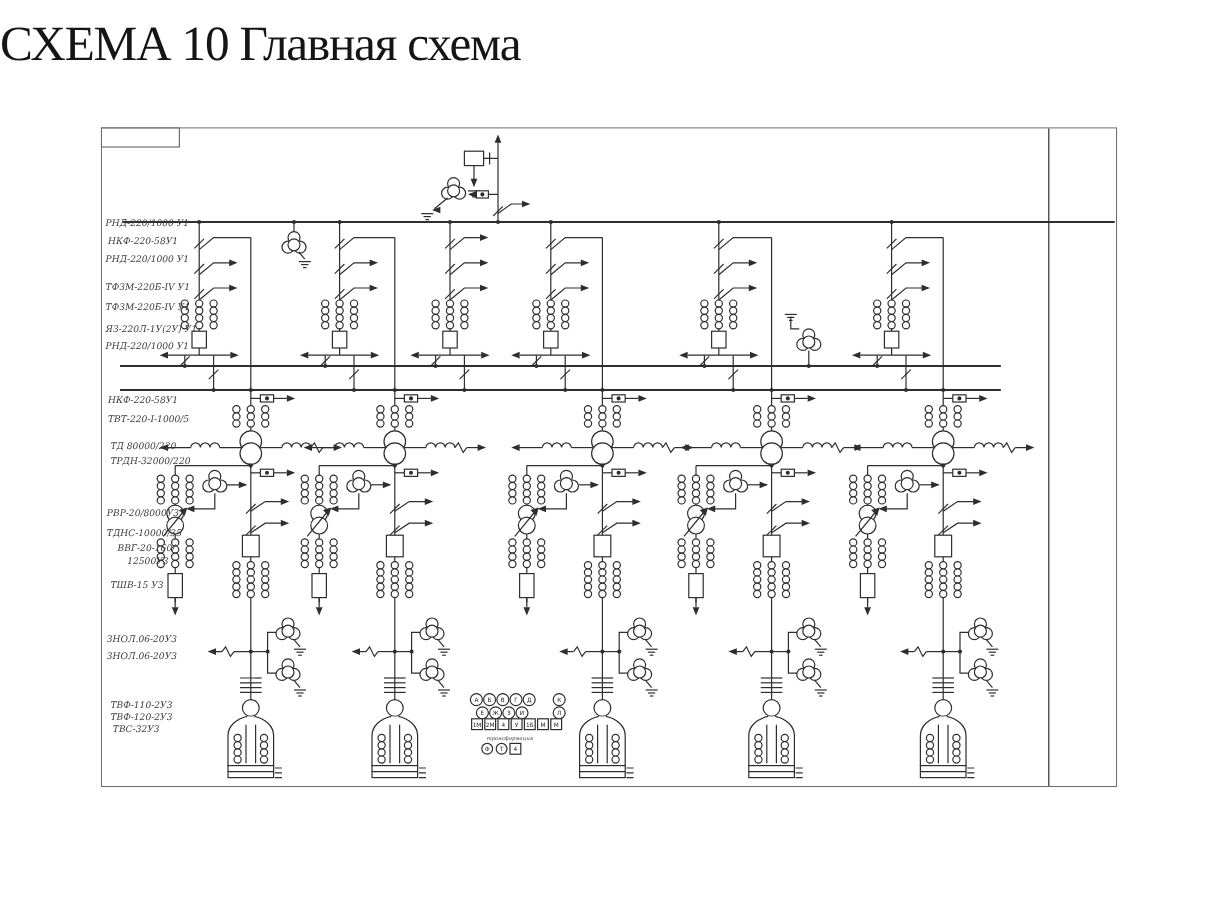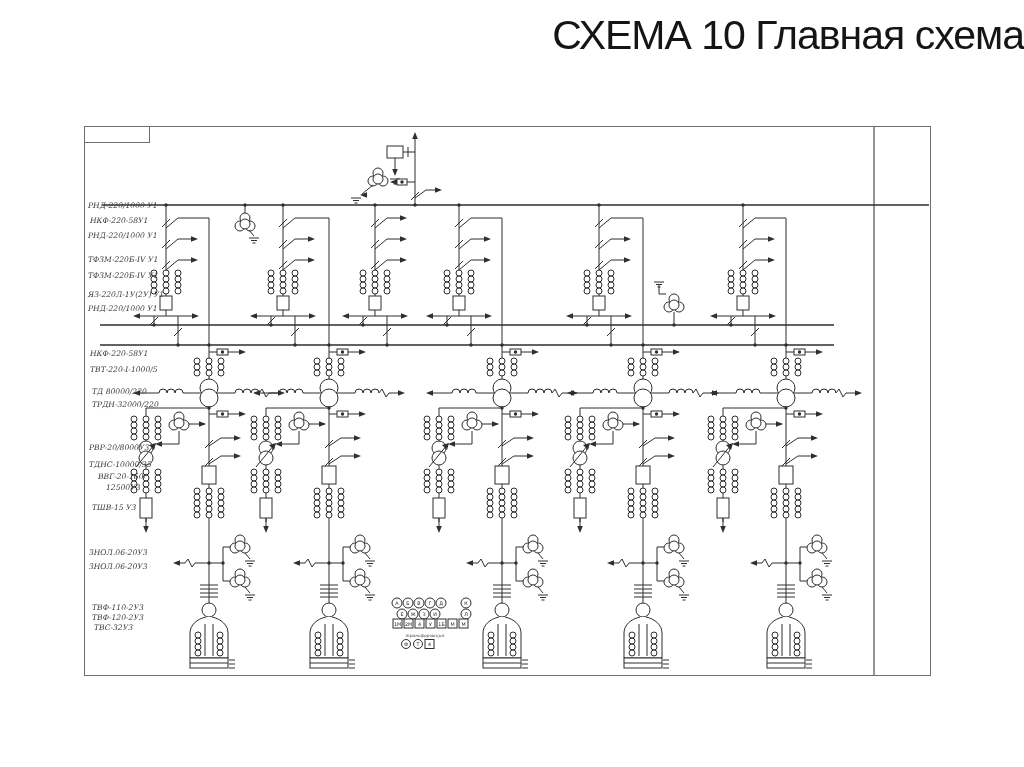--- a/index.html
+++ b/index.html
@@ -1,25 +1,25 @@
 <!DOCTYPE html>
 <html><head>
 <meta charset="utf-8">
 <style>
   html,body{margin:0;padding:0}
   body{
     width:1024px;height:767px;background:#ffffff;position:relative;overflow:hidden;
     font-family:"Liberation Sans",sans-serif;
   }
   .slide-title{
-    position:absolute;top:12px;left:0;width:100%;text-align:right;
-    font-family:Liberation Sans, sans-serif;font-size:41px;font-weight:400;
+    position:absolute;top:12px;left:0;width:100%;text-align:left;
+    font-family:Liberation Serif, serif;font-size:41px;font-weight:400;
     letter-spacing:-1px;color:#151515;white-space:nowrap;
   }
-  #panel{position:absolute;left:84px;top:106px;width:918px;height:550px;margin-top:20px;}
+  #panel{position:absolute;left:84px;top:106px;width:918px;height:550px;}
   svg{display:block}
   svg .lbl{font:italic 7.6px "DejaVu Serif",serif;fill:#3c3c3c}
   svg .lg{font:4.8px "DejaVu Sans",sans-serif;fill:#222}
   svg .cap{font:italic 4.4px "DejaVu Serif",serif;fill:#444}
 </style>
 </head>
 <body>
 
 <div class="slide-title">СХЕМА 10 Главная схема</div>
 

